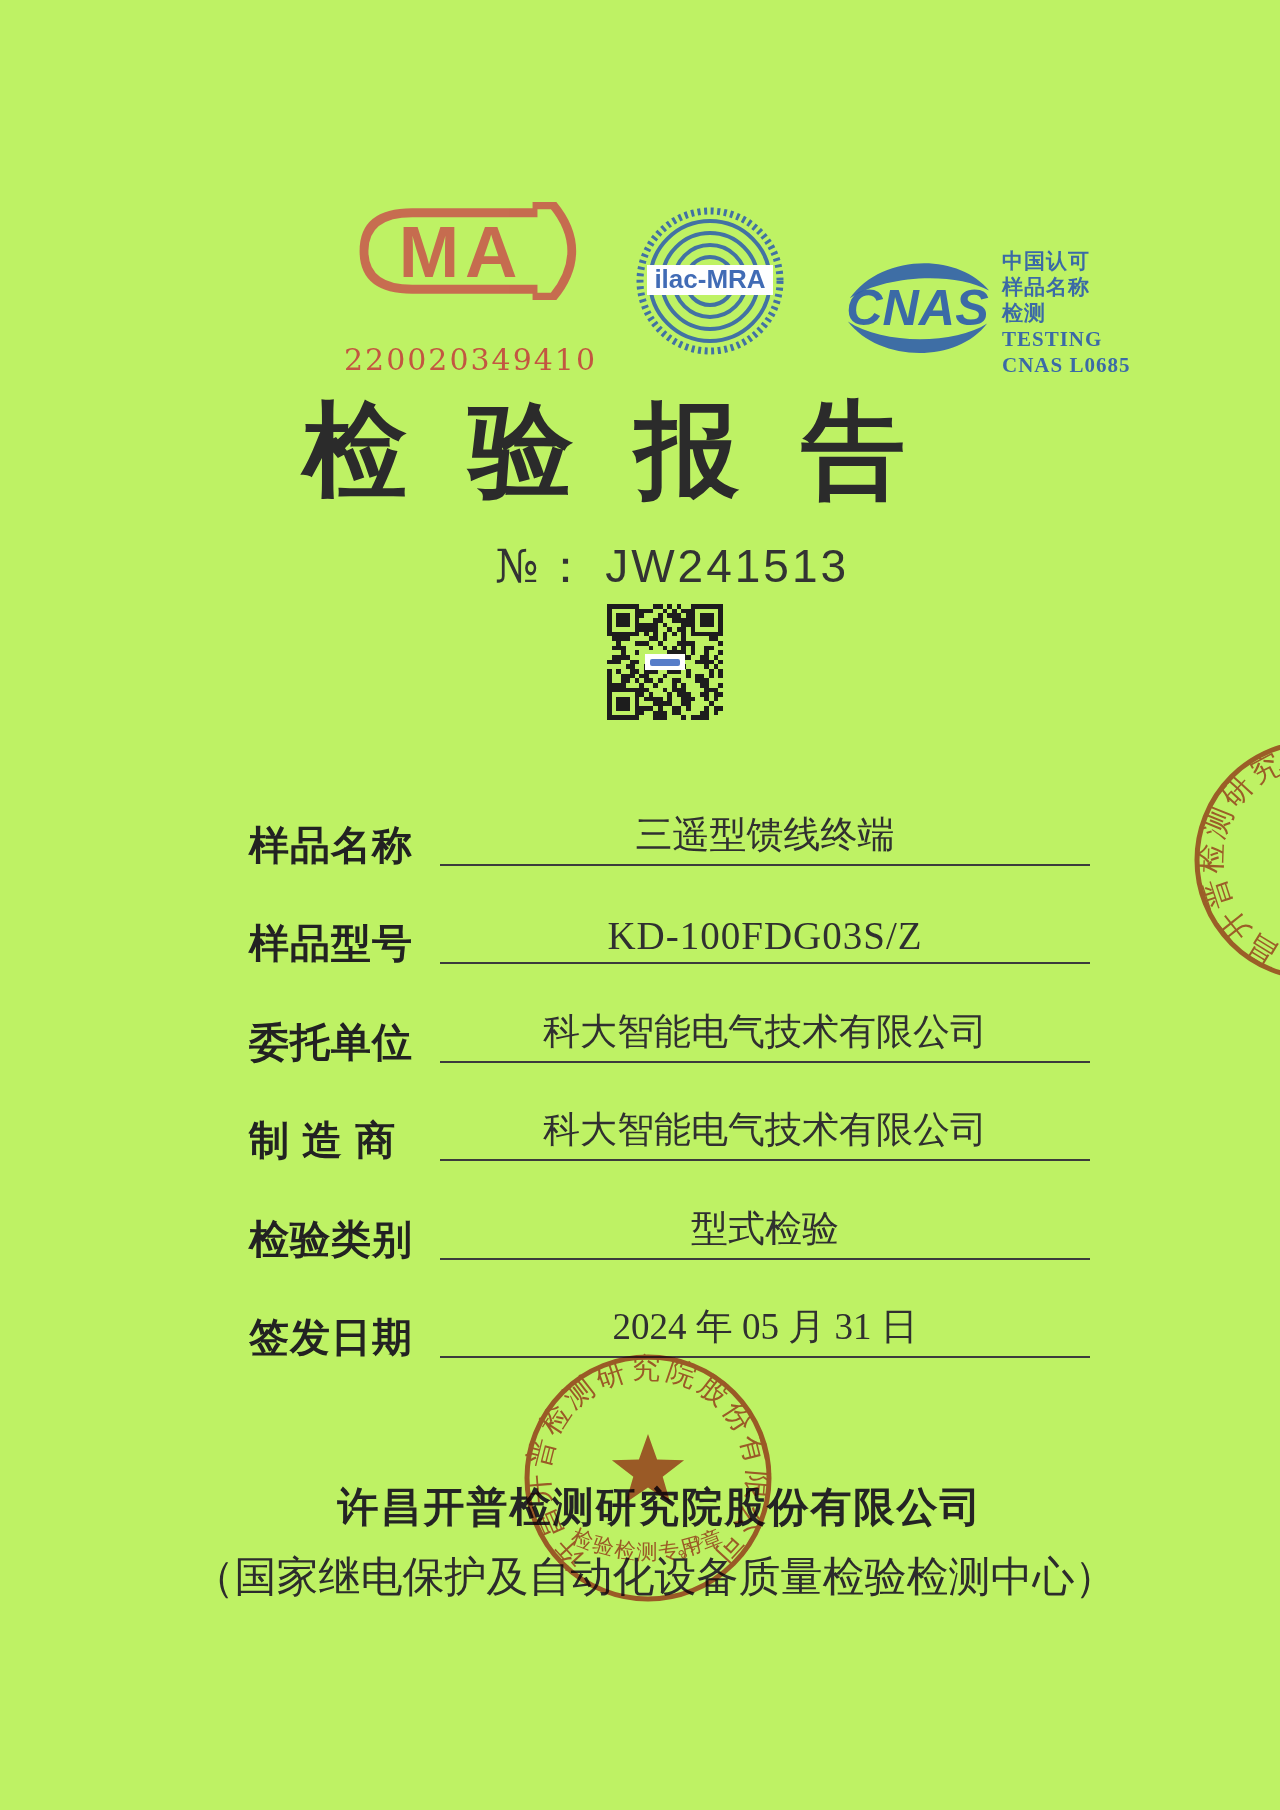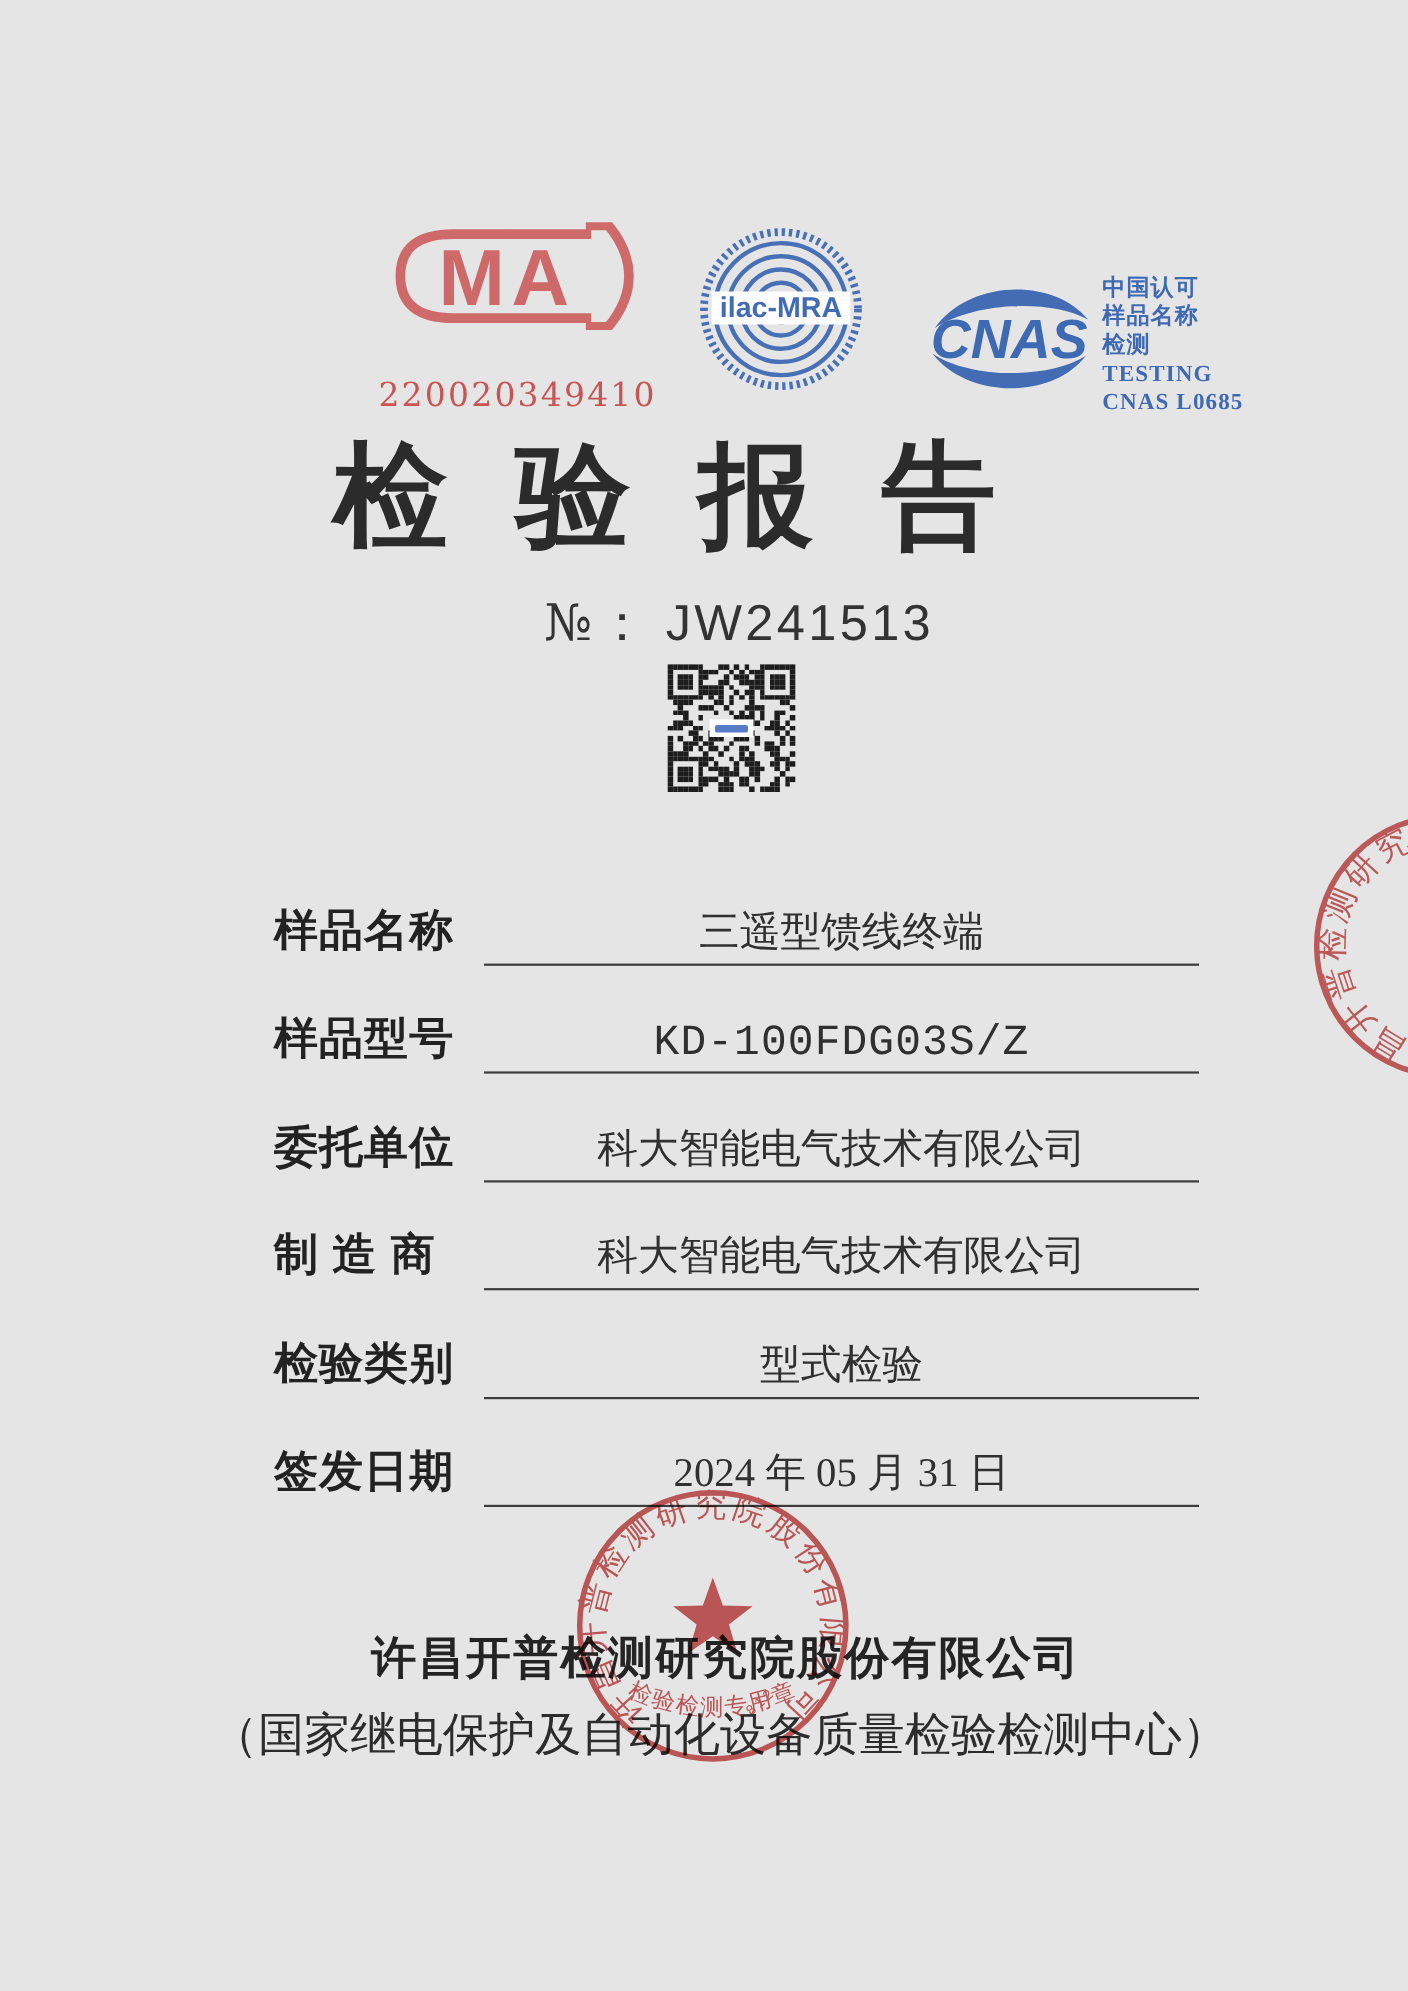--- a/index.html
+++ b/index.html
@@ -1,16 +1,16 @@
 <!DOCTYPE html>
 <html><head>
 <meta charset="utf-8">
 <style>
   html,body{margin:0;padding:0;background:#ffffff;}
-  .page{position:relative;width:1280px;height:1810px;background:#e5e5e5;overflow:hidden;
+  .page{position:relative;width:1280px;height:1810px;background:#bef264;overflow:hidden;
         font-family:"Liberation Sans",sans-serif;color:#2a2a2a;}
 
   
   .cma-wrap{position:absolute;left:338px;top:202px;width:248px;}
   .cma-number{position:absolute;left:344px;top:342px;width:240px;text-align:center;
               font-family:"DejaVu Serif",serif;font-size:30px;letter-spacing:2px;
               color:#c43b3b;opacity:.85;}
   .ilac-wrap{position:absolute;left:635px;top:206px;width:150px;height:150px;text-align:right;}
   .cnas-wrap{position:absolute;left:840px;top:248px;width:155px;height:118px;}
   .accred{position:absolute;left:1002px;top:248px;color:#2d5cae;font-weight:bold;
@@ -35,22 +35,22 @@
              display:flex;align-items:center;justify-content:center;}
   .qr-center span{display:block;width:30px;height:7px;background:#3a66c0;border-radius:2px;opacity:.85;}
 
   
   .row{position:absolute;left:0;width:1280px;height:60px;}
   .flabel{position:absolute;left:249px;top:8px;font-size:40px;font-weight:bold;
           letter-spacing:1px;color:#222;white-space:pre;}
   .fvalue{position:absolute;left:440px;top:0;width:650px;height:56px;
           border-bottom:2px solid #3c3c3c;display:flex;align-items:flex-end;
           justify-content:center;font-size:37px;color:#303030;padding-bottom:4px;
-          box-sizing:border-box;font-family:"Liberation Serif",serif;margin-top:12px;}
-  .row.latin .fvalue{font-family:Liberation Mono, monospace;font-size:39px;letter-spacing:1px;}
+          box-sizing:border-box;font-family:"Liberation Serif",serif;}
+  .row.latin .fvalue{font-family:Liberation Serif, serif;font-size:39px;letter-spacing:1px;}
 
   
   .company{position:absolute;left:0;top:1480px;width:1280px;text-align:center;
            padding-left:40px;box-sizing:border-box;font-size:41px;font-weight:bold;
            letter-spacing:2px;color:#242424;}
   .center-name{position:absolute;left:0;top:1549px;width:1280px;text-align:center;
            padding-left:29px;box-sizing:border-box;font-size:42px;color:#2c2c2c;}
 
   
   .stamp-main{position:absolute;left:518px;top:1348px;width:260px;height:260px;

